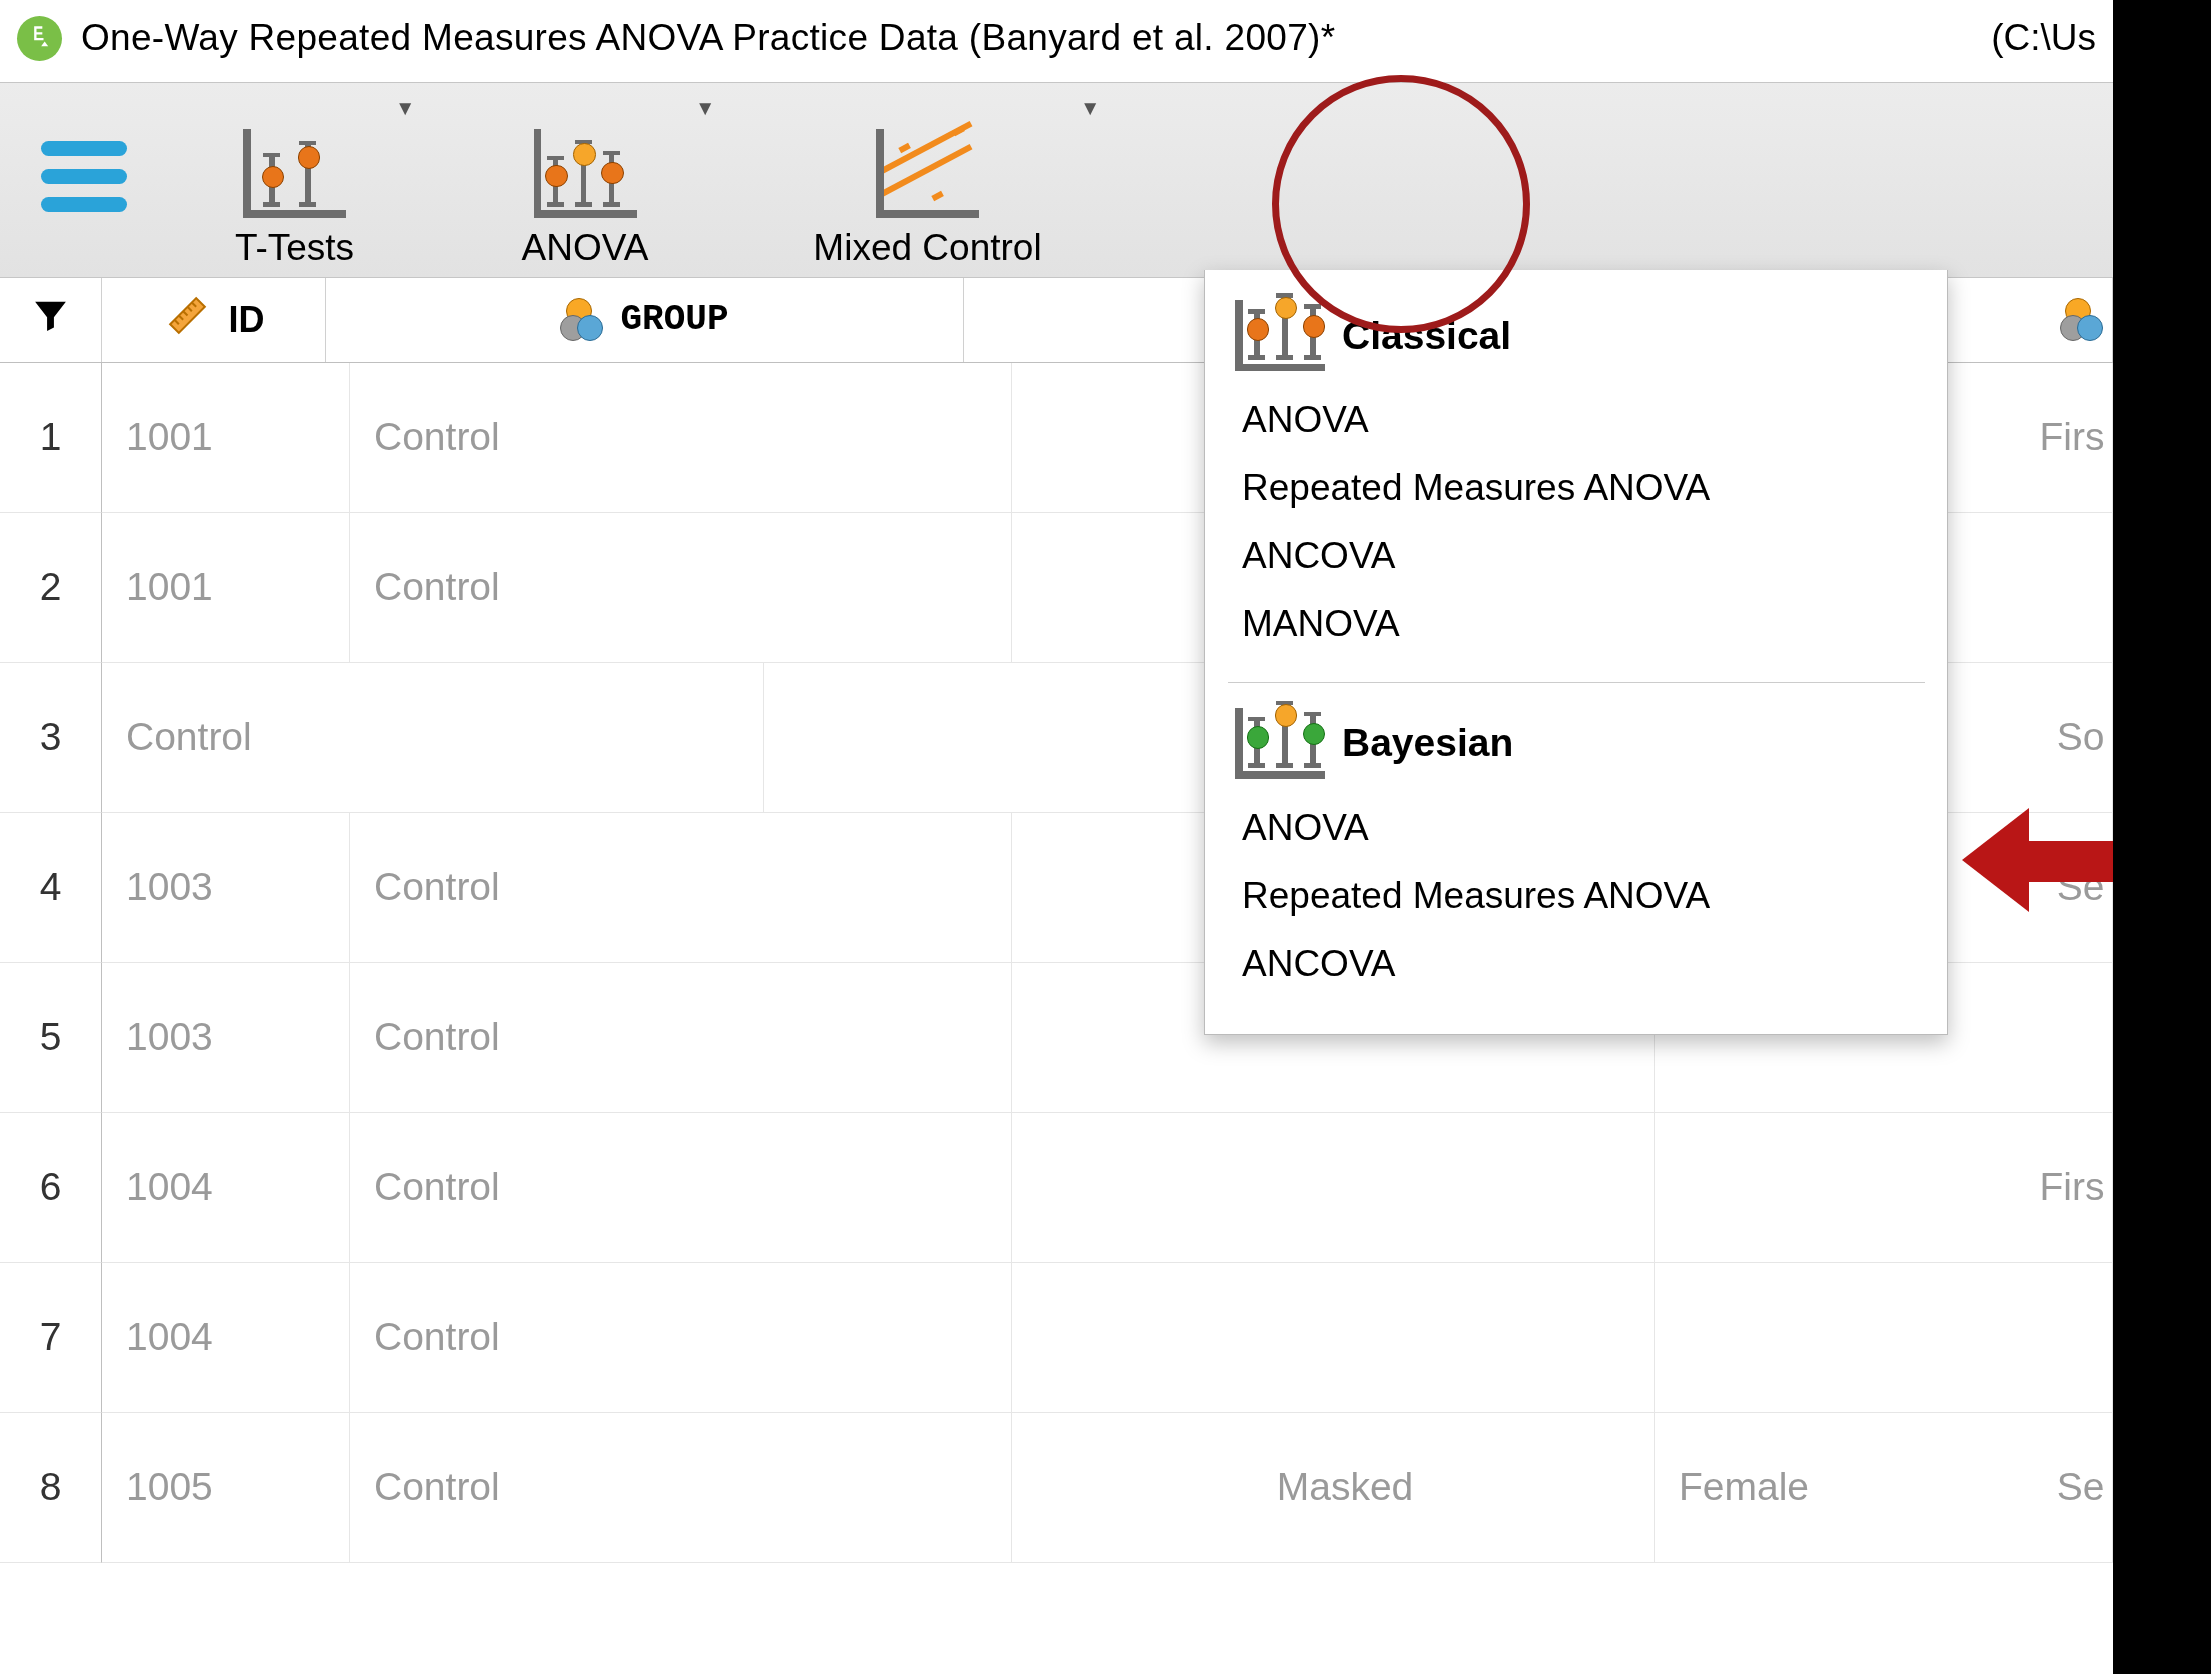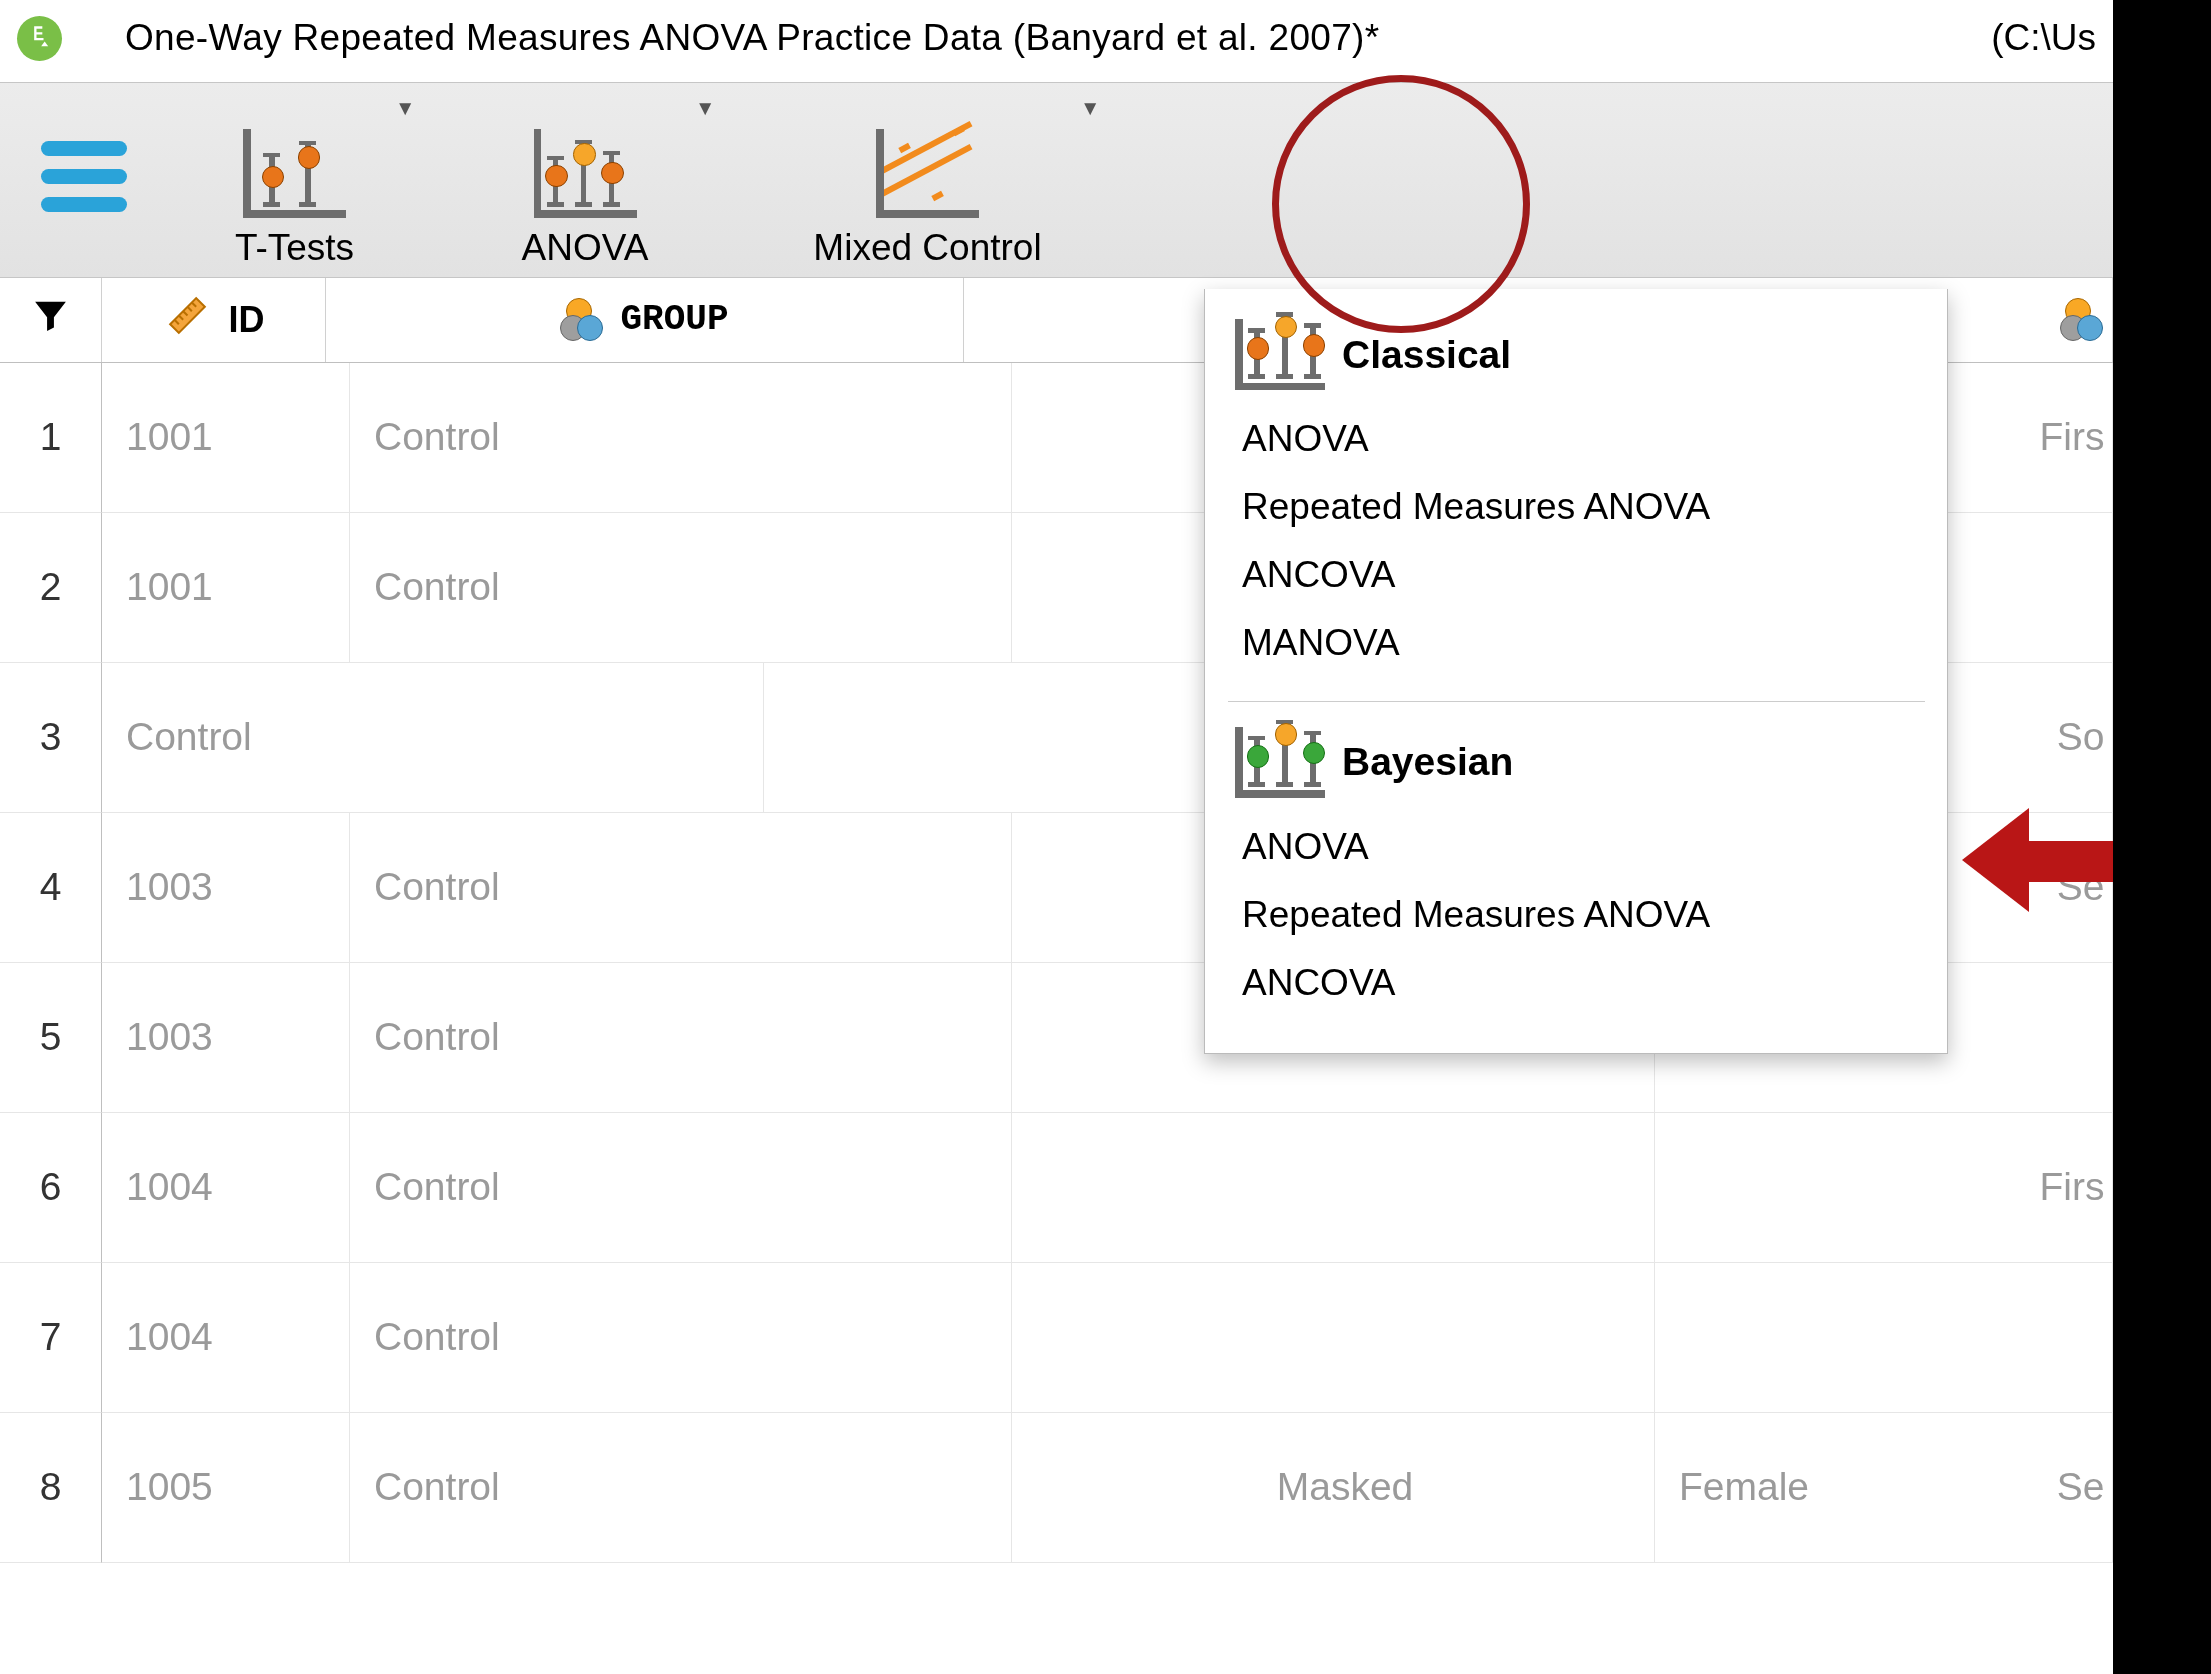--- a/index.html
+++ b/index.html
@@ -2,21 +2,21 @@
 <html><head>
 <meta charset="utf-8">
 <style>
   html,body{margin:0;padding:0;font-family:Arial,Helvetica,sans-serif;font-size:30px;color:#000;background:#000;}
   .app{background:#fff;width:2113px;height:1674px;position:relative;overflow:hidden;}
 
   
   .titlebar{display:flex;align-items:center;gap:19px;padding:3.7px 17px 9.4px 17px;height:69px;}
   .app-icon{width:45px;height:45px;border-radius:50%;background:#7abf47;display:flex;align-items:center;justify-content:center;}
   .app-icon svg{width:28px;height:28px;}
-  .title-text{font-size:37px;letter-spacing:0.3px;margin-left:44px;}
+  .title-text{font-size:37px;letter-spacing:0.3px;}
   .title-path{font-size:37px;margin-left:auto;}
 
   
   .toolbar{background:linear-gradient(#ececec,#e2e2e2);border-top:0.9px solid #c6c6c6;border-bottom:0.9px solid #c6c6c6;display:flex;align-items:flex-end;height:186px;padding:0 28px 7.5px 28px;gap:28px;}
   .hamburger{width:112px;height:100%;display:flex;align-items:center;justify-content:center;}
   .hamburger-lines{display:flex;flex-direction:column;gap:13px;}
   .hamburger-lines span{display:block;width:86px;height:15px;background:#2aa3d9;border-radius:7.5px;}
   .tb-item{display:flex;flex-direction:column;align-items:center;justify-content:flex-end;gap:9.4px;height:100%;position:relative;padding:0 19px;}
   .tb-item .caret{position:absolute;top:13px;right:5.6px;font-size:20.6px;color:#555;}
   .tb-label{font-size:37px;}
@@ -80,21 +80,21 @@
   .trow{display:flex;height:150px;}
   .trow .cell{border-right:1.9px solid #e6e6e6;border-bottom:1.9px solid #e6e6e6;display:flex;align-items:center;font-size:39px;color:#9a9a9a;padding-left:24px;}
   .trow .rownum{width:101px;justify-content:center;padding-left:0;color:#333;font-weight:normal;border-right:1.9px solid #bfbfbf;}
   .trow .id{width:223px;}
   .trow .group{width:637px;}
   .trow .c3{width:618px;}
   .trow .c4{flex:1;}
   .peek{color:#9a9a9a;position:absolute;right:7.5px;font-size:39px;}
 
   
-  .anova-menu{position:absolute;top:270px;left:1204px;width:742px;background:#fff;border-right:0.9px solid #bbb;border-left:0.9px solid #bbb;border-bottom:0.9px solid #bbb;box-shadow:0 7.5px 20.6px rgba(0,0,0,0.25);z-index:40;padding:22.5px 0 17px 0;margin-top:19px;}
+  .anova-menu{position:absolute;top:270px;left:1204px;width:742px;background:#fff;border-right:0.9px solid #bbb;border-left:0.9px solid #bbb;border-bottom:0.9px solid #bbb;box-shadow:0 7.5px 20.6px rgba(0,0,0,0.25);z-index:40;padding:22.5px 0 17px 0;}
   .menu-section-title{display:flex;align-items:center;gap:17px;font-weight:bold;font-size:39px;padding:7.5px 30px 11.2px 30px;}
   .menu-section-title .axis-frame{width:90px;height:71px;}
   .menu-items{padding:3.7px 0 19px 0;}
   .menu-item{font-size:37px;padding:13px 0 13px 37px;cursor:pointer;}
   .menu-divider{height:0.9px;background:#ccc;margin:5.6px 22.5px 17px 22.5px;}
   .bayes-icon .d1 .ball,.bayes-icon .d3 .ball{background:#3aa73a;border-color:#157015;}
   .bayes-icon .d2 .ball{background:#f6a62a;border-color:#a26200;}
 
   
   .red-arrow{position:absolute;top:808px;left:1962px;width:244px;height:103px;z-index:60;}

